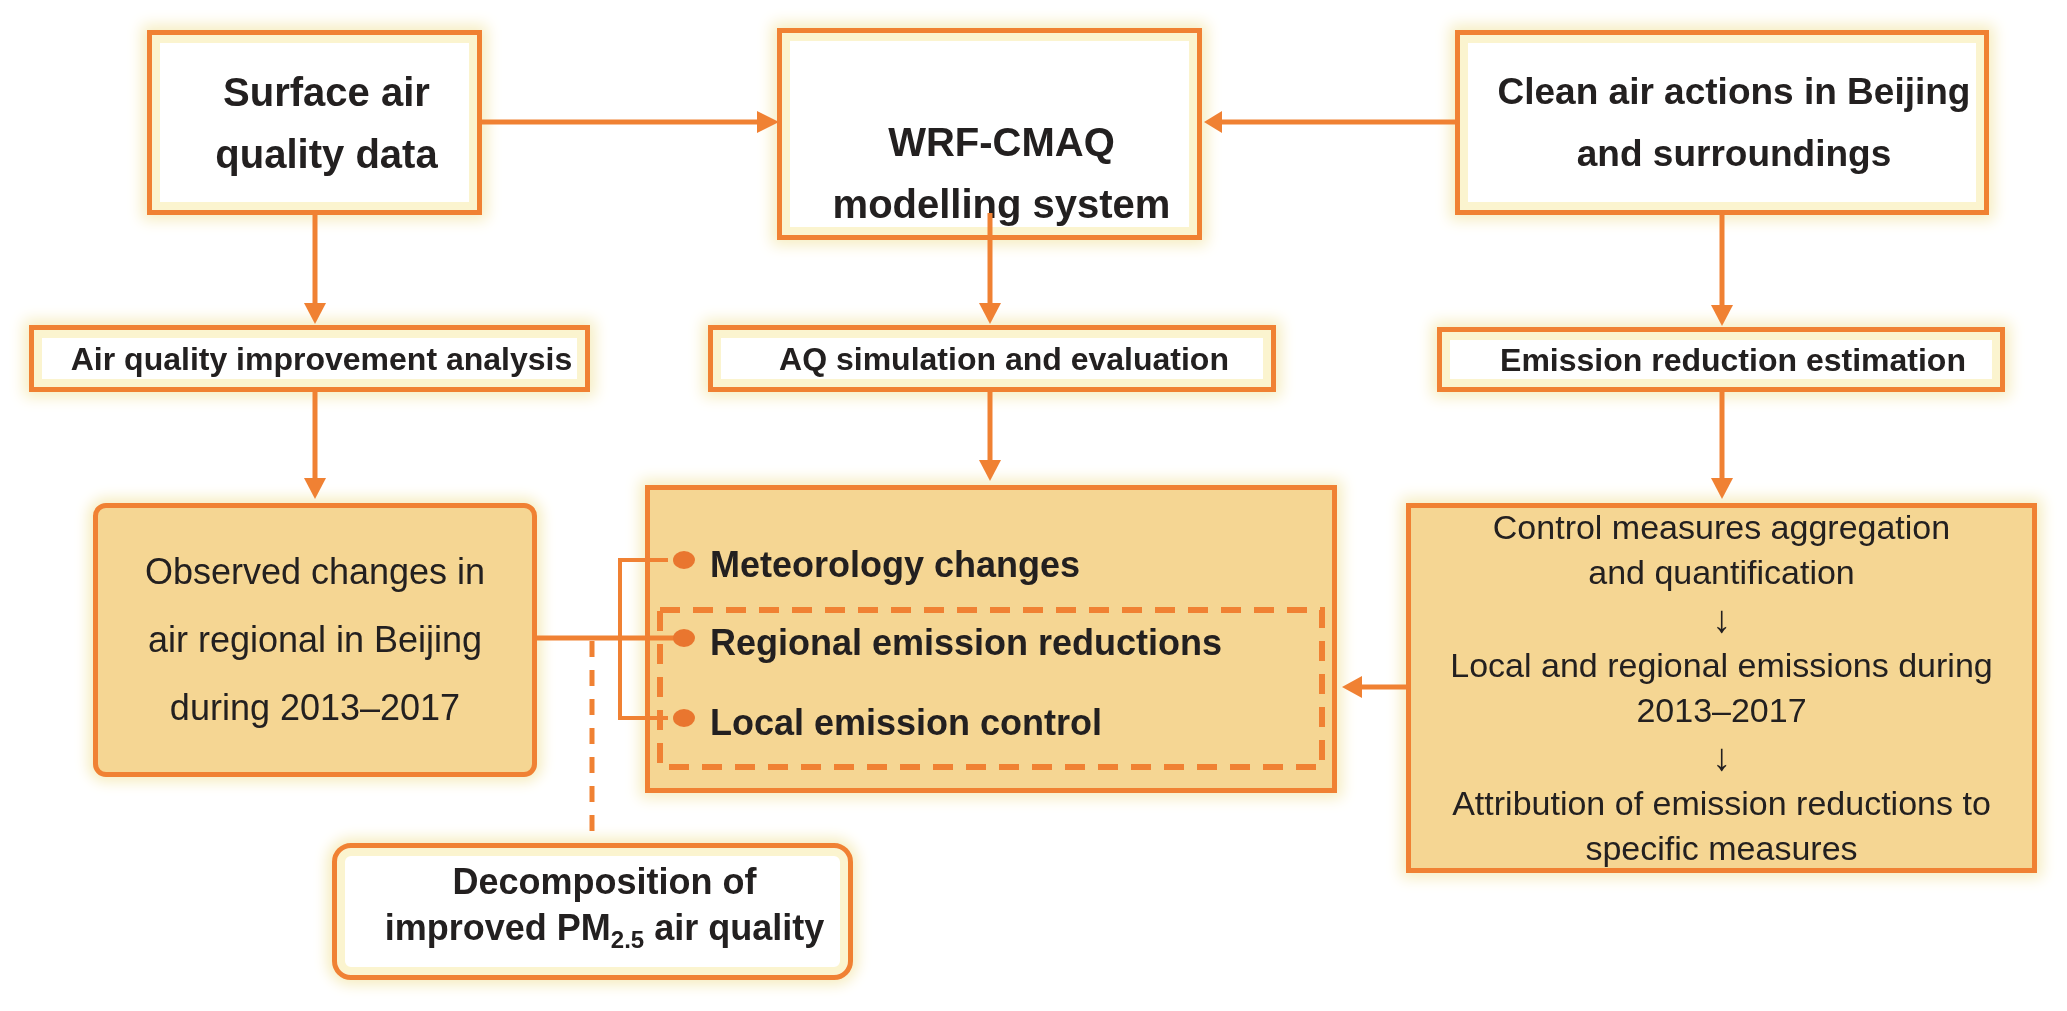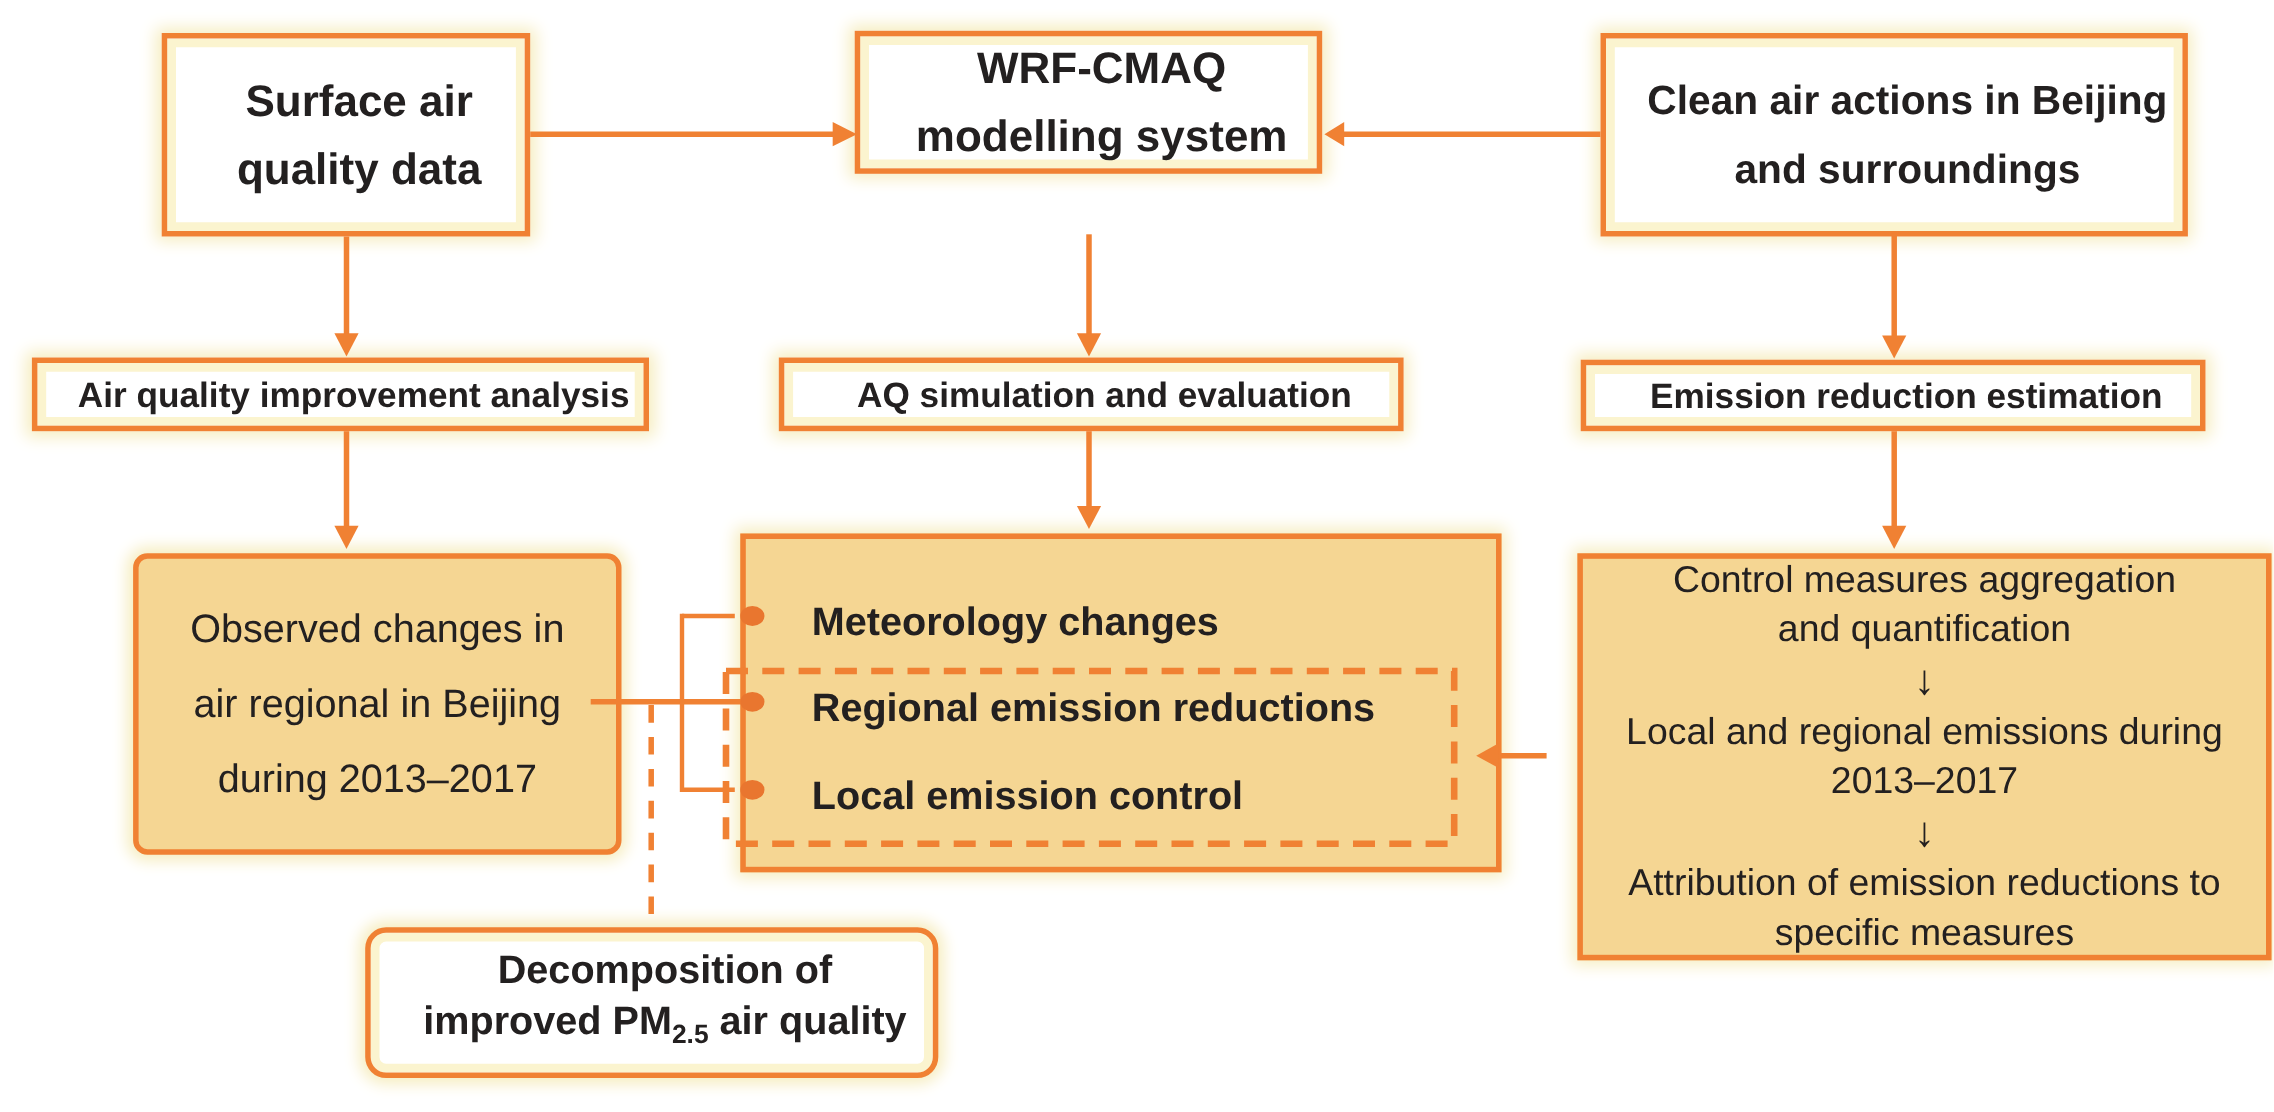--- a/index.html
+++ b/index.html
@@ -22,21 +22,20 @@
     text-align:center;
   }
   .white-node{
     background:#ffffff;
     box-shadow: inset 0 0 0 8px #fbf4cf, 0 0 14px 5px #f6edc0;
     padding-left: 24px;
   }
   .tan-node{
     background:#f5d693;
     box-shadow: 0 0 14px 5px #f6edc0;
-    margin-left: 28px;
   }
   .big-bold{font-size:40px;font-weight:bold;line-height:62px;}
   .big-bold-sm{font-size:37px;font-weight:bold;line-height:62px;}
   .label-bold{font-size:32px;font-weight:bold;line-height:36px;}
   .observed-text{font-size:36px;font-weight:normal;line-height:68px;}
   .measures-text{font-size:34px;font-weight:normal;line-height:45px;}
   .decomp-text{font-size:36px;font-weight:bold;line-height:46px;}
   .decomp-text sub{font-size:24px;}
   .factor-row{
     position:absolute;
@@ -61,21 +60,21 @@
 </head>
 <body>
 
 <div class="canvas">
 
   <div class="node white-node big-bold" style="left:147px;top:30px;width:335px;height:185px;">
     <div>Surface air</div>
     <div>quality data</div>
   </div>
 
-  <div class="node white-node big-bold" style="left:777px;top:28px;width:425px;height:130px;">
+  <div class="node white-node big-bold" style="left:777px;top:28px;width:425px;height:212px;justify-content:flex-end;">
     <div>WRF-CMAQ</div>
     <div>modelling system</div>
   </div>
 
   <div class="node white-node big-bold-sm" style="left:1455px;top:30px;width:534px;height:185px;">
     <div>Clean air actions in Beijing</div>
     <div>and surroundings</div>
   </div>
 
   <div class="node white-node label-bold" style="left:708px;top:325px;width:568px;height:67px;">

